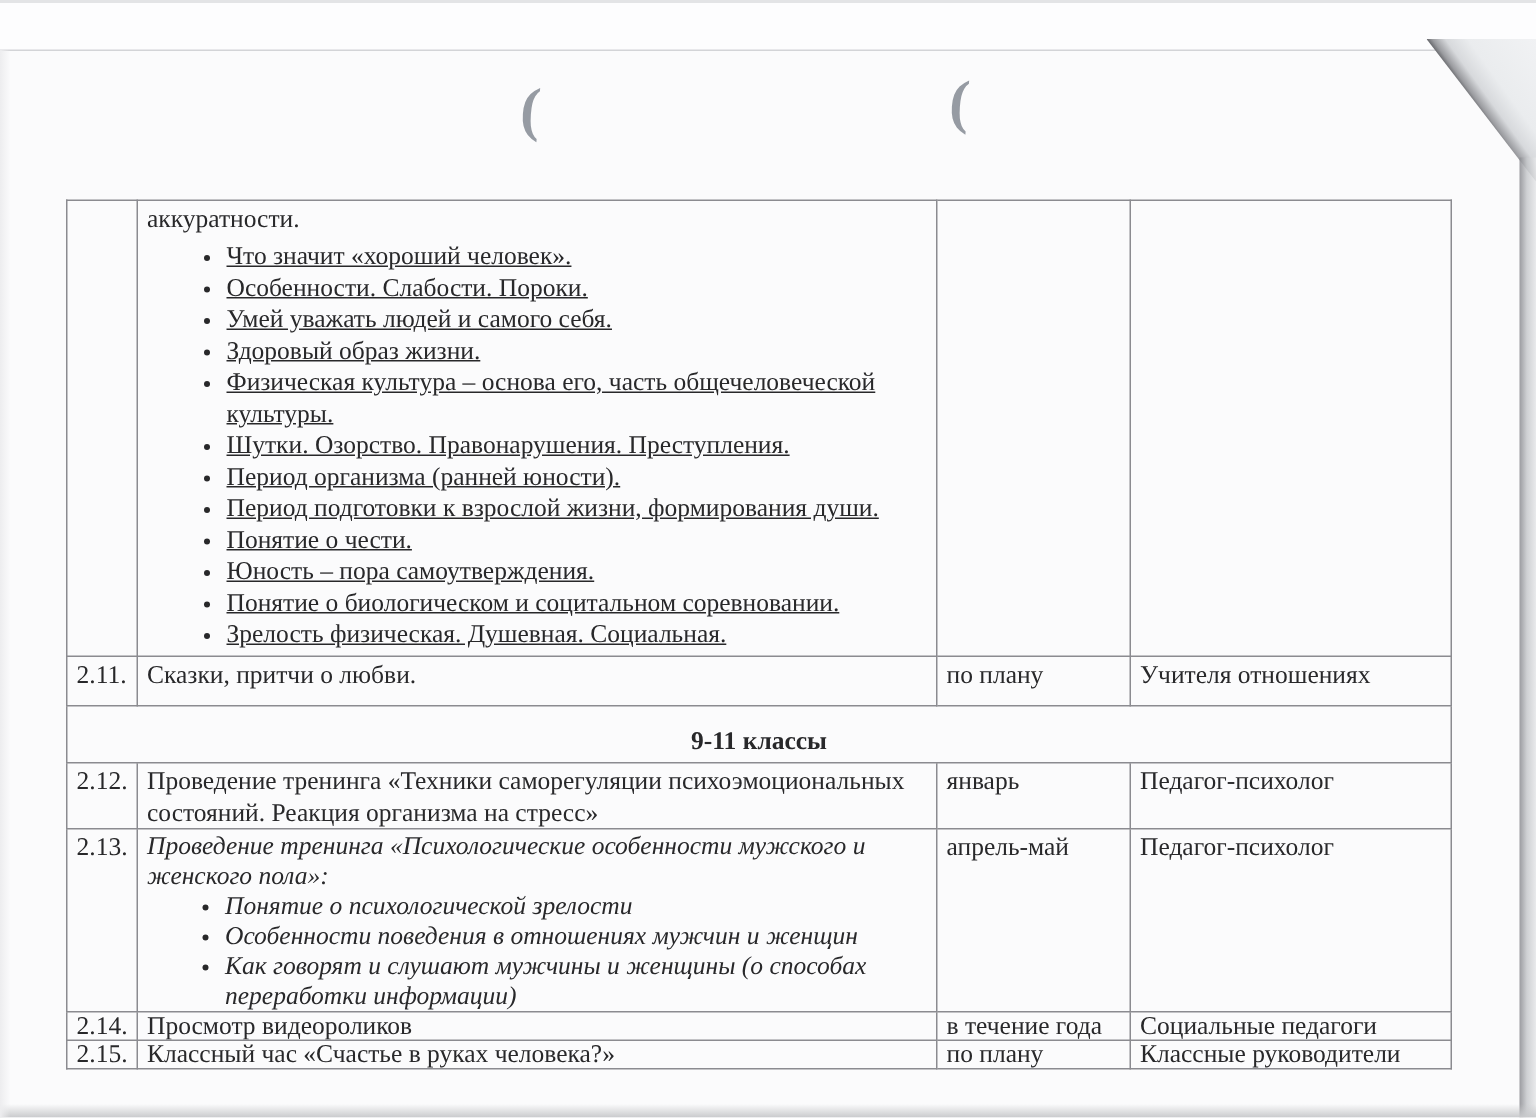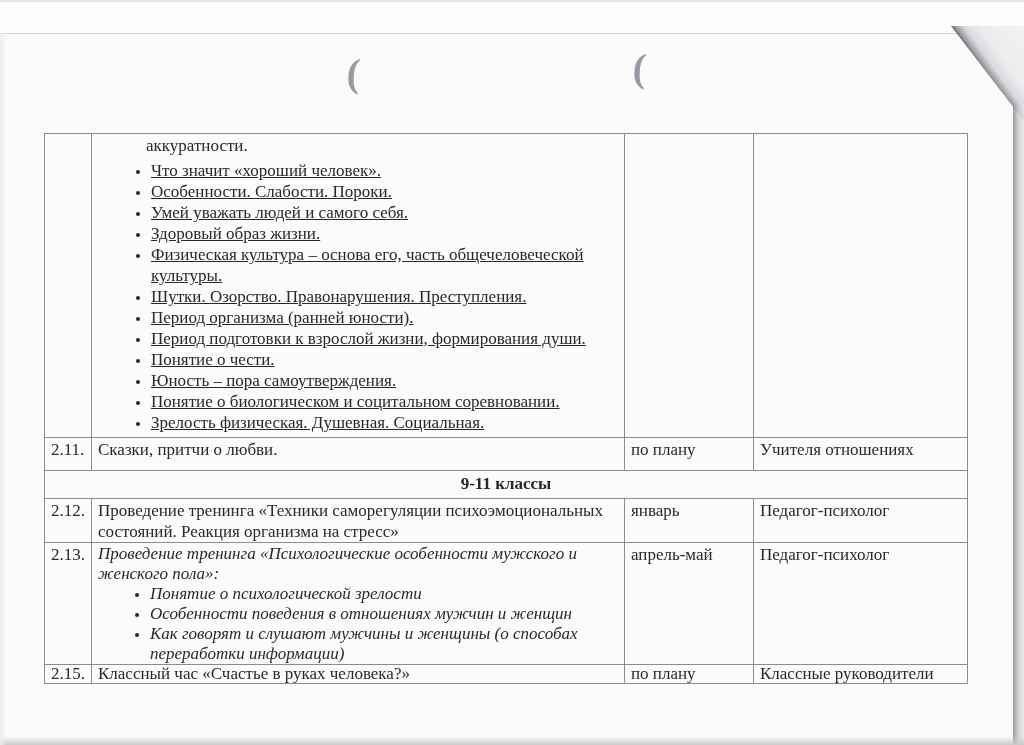--- a/index.html
+++ b/index.html
@@ -45,27 +45,27 @@
     border-collapse:collapse;table-layout:fixed;
     font-size:17px;line-height:21px;
   }
   table.plan td{
     border:1px solid #8b8b90;vertical-align:top;
     padding:1px 6px 0 6px;overflow:hidden;
   }
   td.num{padding-left:4px;}
   tr.rowA td{height:294px;}
   tr.r211 td{height:31px;}
-  tr.hdr td{height:25px;text-align:center;font-weight:bold;padding-top:2px;margin-top:24px;}
+  tr.hdr td{height:25px;text-align:center;font-weight:bold;padding-top:12px;margin-top:24px;}
   tr.r212 td{height:42px;margin-top:36px;}
   tr.r213 td{height:119px;}
   tr.r213 td.act{line-height:20px;font-style:italic;}
   tr.r214 td{height:18px;line-height:18px;padding-top:0;}
   tr.r215 td{height:18px;line-height:18px;padding-top:0;}
-  .intro{margin-left:48px;}
+  .intro{}
   ul.blist{margin:4px;padding-left:49px;list-style:disc;text-decoration:underline;}
   ul.blist2{margin:0;padding-left:52px;list-style:disc;}
   ul.blist li::marker,ul.blist2 li::marker{color:#28282a;font-size:15px;}
 </style>
 </head>
 <body>
 
 <div>
 
   <div class="top-strip"></div>
@@ -135,20 +135,26 @@
         <ul class="blist2">
               <li>Понятие о психологической зрелости</li>
               <li>Особенности поведения в отношениях мужчин и женщин</li>
               <li>Как говорят и слушают мужчины и женщины (о способах переработки информации)</li>
             </ul>
       </td>
       <td>апрель-май</td>
       <td>Педагог-психолог</td>
     </tr>
 
+    <tr class="r214">
+      <td class="num">2.14.</td>
+      <td class="act">Просмотр видеороликов</td>
+      <td>в течение года</td>
+      <td>Социальные педагоги</td>
+    </tr>
 
     <tr class="r215">
       <td class="num">2.15.</td>
       <td class="act">Классный час «Счастье в руках человека?»</td>
       <td>по плану</td>
       <td>Классные руководители</td>
     </tr>
   </tbody>
     </table>
 

